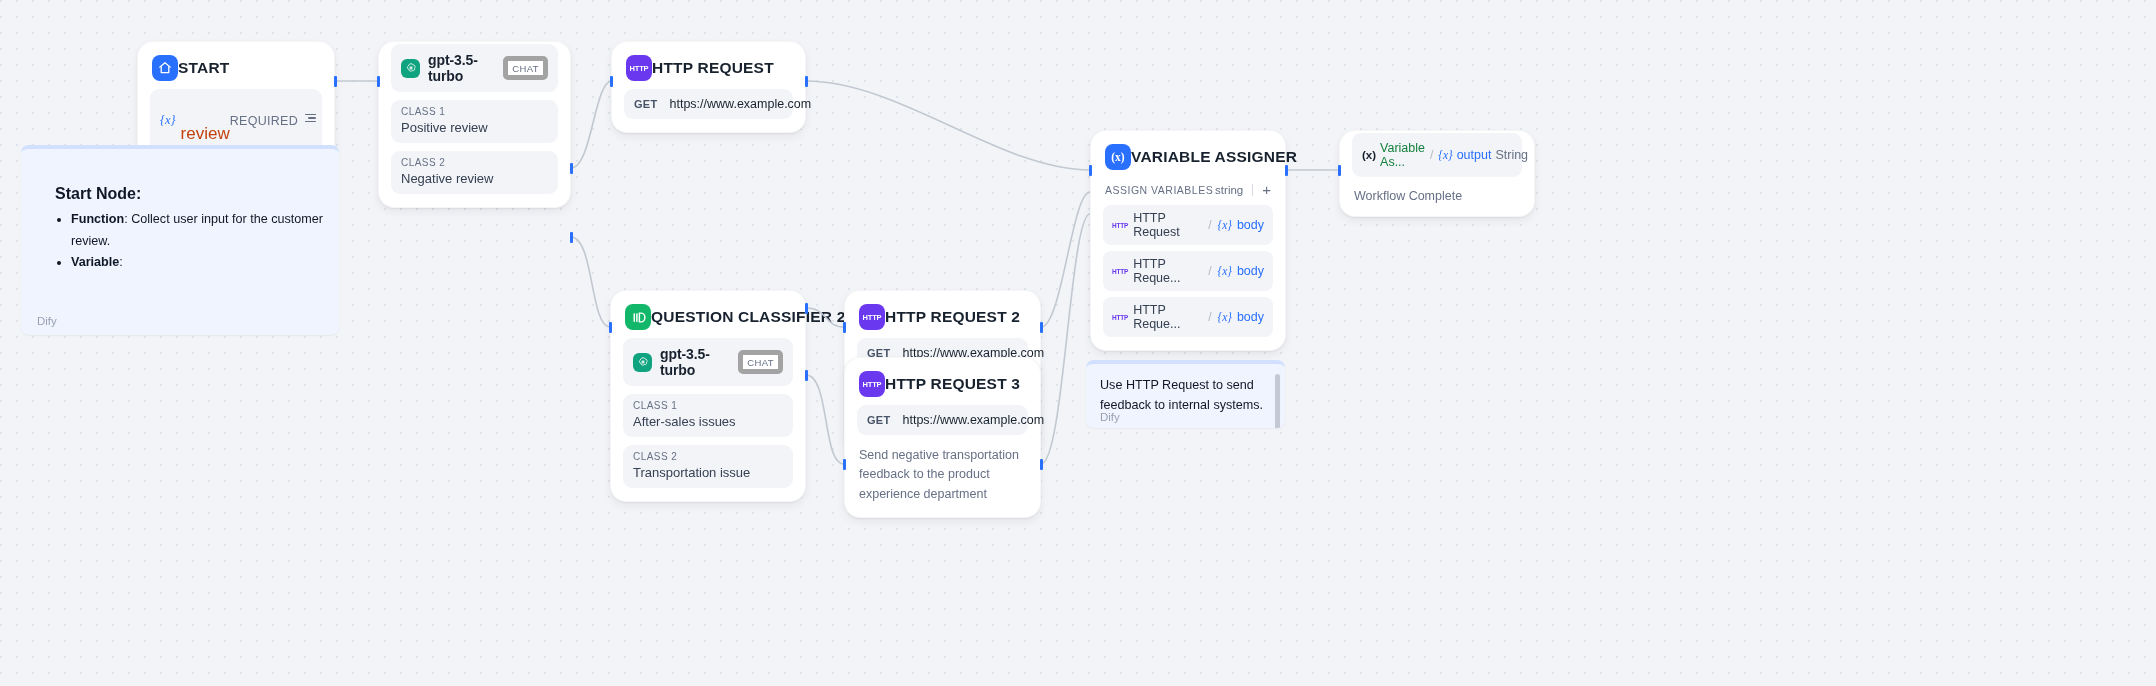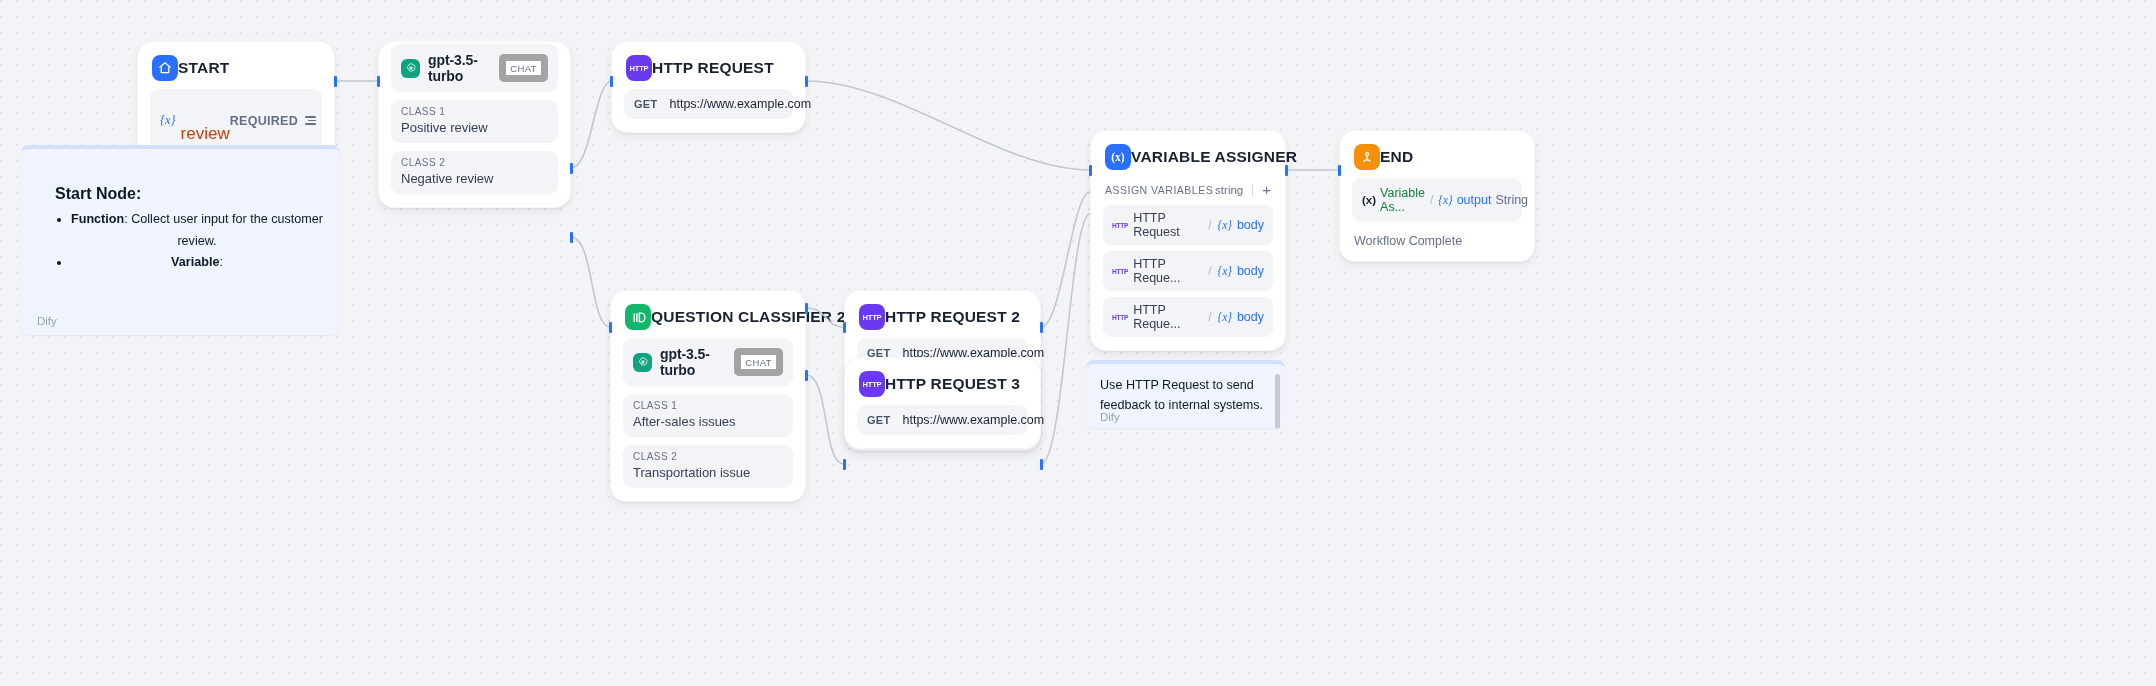--- a/index.html
+++ b/index.html
@@ -84,35 +84,35 @@
     border-radius: 9px;
     padding: 8px 10px;
     display: flex;
     align-items: center;
     box-sizing: border-box;
   }
 
   .varpill { display:flex; align-items:center; gap:5px; }
   .varbrace { color:#2970ff; font-size:12.5px; font-style: italic; font-family: "Liberation Serif", serif; }
   .vartext  { color:#c2410c; font-size:17px;margin-top:27px; }
-  .req      { margin-left:auto; display:flex; align-items:center; gap:7px;font-weight:bold; }
+  .req      { margin-left:auto; display:flex; align-items:flex-start; gap:7px; }
   .reqtxt   { color:#667085; font-size:12.5px; letter-spacing:0.3px; }
 
   .hamburger { display:flex; flex-direction:column; gap:2px; align-items:flex-end; }
   .hamburger i { display:block; height:1.6px; background:#667085; border-radius:1px; }
   .hamburger i:nth-child(1){ width:11px; }
   .hamburger i:nth-child(2){ width:8px; }
   .hamburger i:nth-child(3){ width:11px; }
 
   
   .model-row { gap:8px; }
   .model-name { font-size:14px; font-weight:bold; color:#18222f; letter-spacing:-0.1px; }
   .chat-tag {
     font-size:9.5px; color:#667085; letter-spacing:0.4px;
-    border:7px solid #a3a3a3; border-radius:5px; padding:1.5px 4px;
+    border:5px solid #a3a3a3; border-radius:5px; padding:1.5px 4px;
     background:#ffffff;
   }
   .gptdot {
     width:19px; height:19px; border-radius:6px; background:#10a37f;
     display:flex; align-items:center; justify-content:center; flex:0 0 auto;
   }
 
   
   .class-box {
     background:#f2f4f7; border-radius:9px;
@@ -170,21 +170,21 @@
     background:#eff4ff;
     border-radius:8px;
     box-sizing:border-box;
     border-top:4px solid #d1e0ff;
     box-shadow: 0 1px 2px rgba(16,24,40,0.05);
     overflow:hidden;
   }
   .note-inner { padding:14px 16px 8px 16px; height:100%; box-sizing:border-box; position:relative; }
   .note-p { font-size:12.6px; line-height:1.62; color:#101828; margin:0; }
   .note-h { font-size:16px; font-weight:bold; color:#101828; margin:22px 0 6px 18px; }
-  .note-ul { margin:0 0 18px 18px; padding-left:16px;text-align:center; }
+  .note-ul { margin:0 0 18px 18px; padding-left:16px; }
   .note-ul li { font-size:12.6px; line-height:1.72; color:#101828; }
   .note-ul li b { font-weight:bold; }
   .note-brand {
     position:absolute; left:16px; bottom:8px;
     font-size:11.5px; color:#98a2b3;
   }
   .note-scroll {
     position:absolute; right:5px; top:10px;
     width:5px; height:58px; border-radius:3px; background:#c3c9d4;
   }
@@ -358,20 +358,21 @@
       <span class="nicon http">
           <span class="httpTxt">HTTP</span>
         </span>
       <span class="node-title">HTTP REQUEST 3</span>
     </div>
     <div class="node-body">
       <div class="row-grey url-row">
         <span class="get-tag">GET</span>
         <span class="url-txt">https://www.example.com</span>
       </div>
+      <div class="http-desc">Send negative transportation feedback to the product experience department</div>
     </div>
   </div>
   <div class="handle" style="left:843px; top:459px;"></div>
   <div class="handle" style="left:1040px; top:459px;"></div>
 
   <div class="node" style="left:1090px; top:130px; width:196px;">
     <div class="node-head">
       <span class="nicon va">
           <span class="vaTxt">(x)</span>
         </span>
@@ -406,30 +407,20 @@
         <span class="va-slash">/</span>
         <span class="va-brace">{x}</span>
         <span class="va-body">body</span>
       </div>
     </div>
   </div>
   <div class="handle" style="left:1089px; top:165px;"></div>
   <div class="handle" style="left:1285px; top:165px;"></div>
 
   <div class="node" style="left:1339px; top:130px; width:196px;">
-    <div class="node-head">
-      <span class="nicon end">
-        <svg width="14" height="14" viewBox="0 0 24 24" fill="none" stroke="#ffffff" stroke-width="2.1" stroke-linecap="round">
-          <circle cx="12" cy="7" r="2.6"></circle>
-          <path d="M12 9.8V17"></path>
-          <path d="M7 19.6c0-1.6 2.2-2.6 5-2.6s5 1 5 2.6"></path>
-        </svg>
-      </span>
-      <span class="node-title">END</span>
-    </div>
     <div class="node-body">
       <div class="row-grey end-row">
         <span class="end-brace-b">(x)</span>
         <span class="end-var">Variable As...</span>
         <span class="va-slash">/</span>
         <span class="va-brace">{x}</span>
         <span class="va-body">output</span>
         <span class="end-type">String</span>
       </div>
       <div class="end-desc">Workflow Complete</div>

